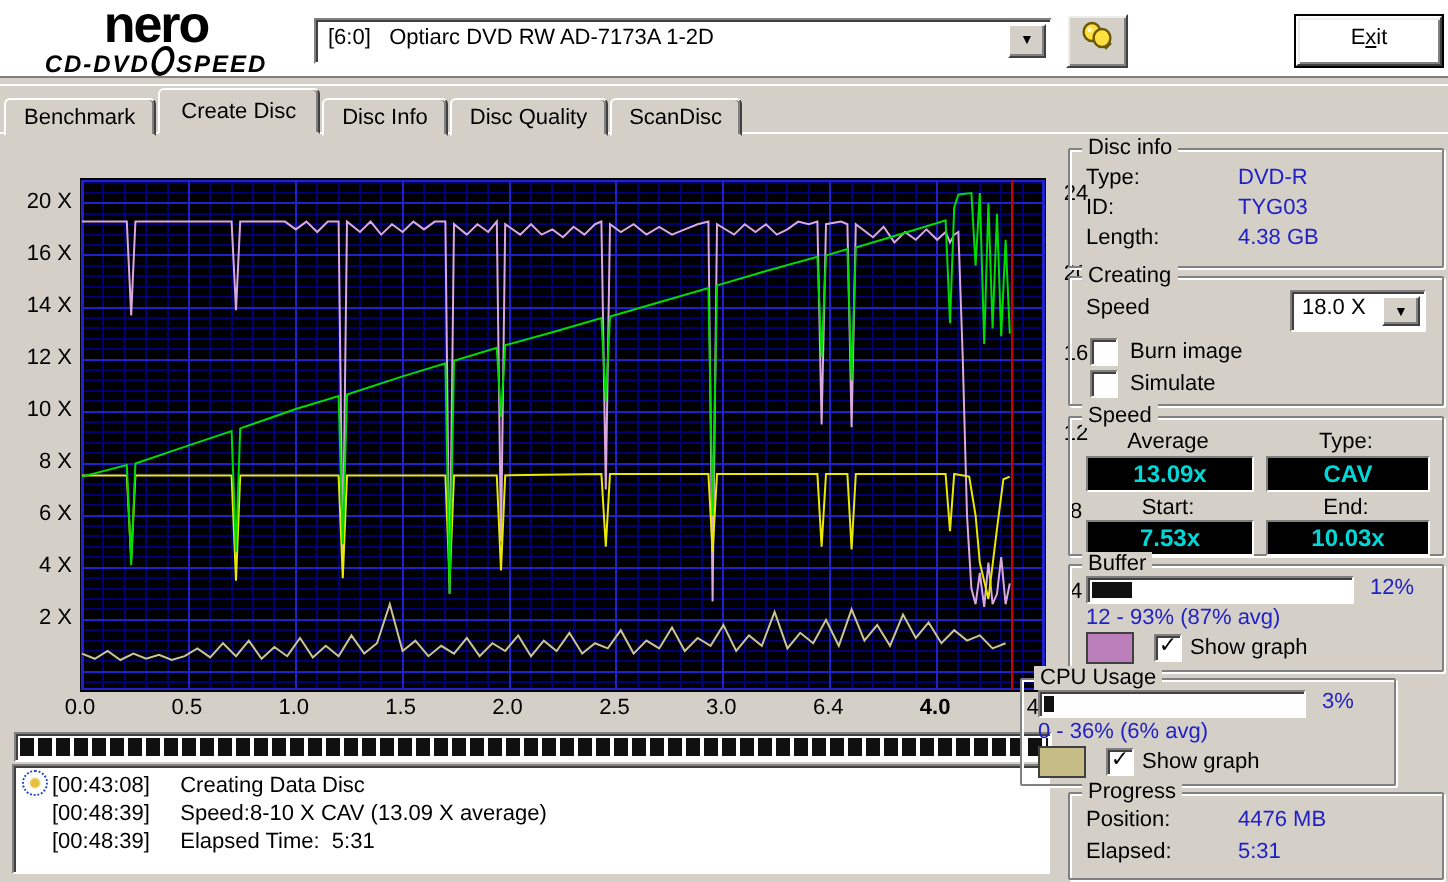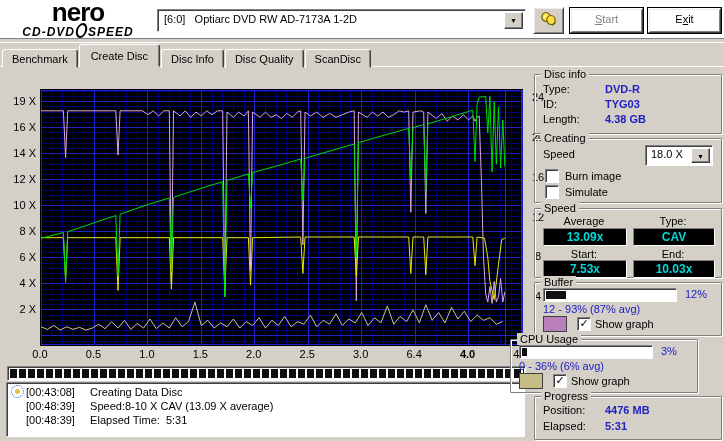--- a/index.html
+++ b/index.html
@@ -70,21 +70,21 @@
   .lcd{background:#000;color:#00d8d8;font-weight:bold;font-size:12px;text-align:center;
       line-height:16px;border:1px solid;border-color:#808080 #fff #fff #808080;height:16px;}
   .cb{position:absolute;width:12px;height:12px;background:#fff;
       border:1px solid;border-color:#808080 #fff #fff #808080;box-shadow:inset 1px 1px 0 #404040;
       font-size:11px;font-weight:bold;line-height:11px;text-align:center;}
   .minibar{position:absolute;height:12px;background:#fff;border:1px solid;
       border-color:#808080 #fff #fff #808080;box-shadow:inset 1px 1px 0 #404040;}
   .minibar .fill{position:absolute;left:2px;top:2px;bottom:2px;background:#101010;}
   .swatch{position:absolute;width:22px;height:14px;border:1px solid #404040;}
   .grp-row-label{position:absolute;left:8px;}
-  .grp-row-value{position:absolute;left:70px;font-weight:bold;}
+  .grp-row-value{position:absolute;left:84px;}
 </style>
 </head>
 <body>
 
 <div id="topbar">
   <div id="logo">
     <div class="l1">nero</div>
     <div class="l2"><span>CD-DVD</span><span class="discglyph"></span><span>SPEED</span></div>
   </div>
   <div id="drive-combo">
@@ -94,35 +94,32 @@
   <div id="options-button" class="hdrbtn raised">
     <svg width="20" height="17" viewBox="0 0 20 17" style="vertical-align:middle">
       <g stroke="#6b5900" stroke-width="1.2" fill="#ffe040">
         <ellipse cx="7" cy="6" rx="4.2" ry="4.5"></ellipse>
         <path d="M9 9 L14 14 l2.5-2.5" fill="none"></path>
         <ellipse cx="12" cy="9" rx="4.2" ry="4.5"></ellipse>
         <circle cx="6" cy="5" r="1.2" fill="#fff7c0" stroke="none"></circle>
       </g>
     </svg>
   </div>
-  <div id="start-button" class="hdrbtn">
-    <span class="inner disabledtxt"><span class="hot">S</span><span>tart</span></span>
-  </div>
   <div id="exit-button" class="hdrbtn">
     <span class="inner"><span>E</span><span class="hot">x</span><span>it</span></span>
   </div>
 </div>
 <div id="divider"></div>
 
 <div id="tabbar"><span class="tab">Benchmark</span><span class="tab active">Create Disc</span><span class="tab">Disc Info</span><span class="tab">Disc Quality</span><span class="tab">ScanDisc</span></div>
 <div id="panel"></div>
 
 <div id="chart-area" style="position:absolute;left:0;top:66px;width:724px;height:375px;">
   <div id="yticks" style="position:absolute;inset:0;">
-      <div class="ytick" style="left: 2px; top: 28.7092px; width: 34px;">19 X</div>
+      <div class="ytick" style="left: 2px; top: 28.7092px; width: 34px;">20 X</div>
       <div class="ytick" style="left: 2px; top: 54.7296px; width: 34px;">16 X</div>
       <div class="ytick" style="left: 2px; top: 80.75px; width: 34px;">14 X</div>
       <div class="ytick" style="left: 2px; top: 106.77px; width: 34px;">12 X</div>
       <div class="ytick" style="left: 2px; top: 132.791px; width: 34px;">10 X</div>
       <div class="ytick" style="left: 2px; top: 158.811px; width: 34px;">8 X</div>
       <div class="ytick" style="left: 2px; top: 184.832px; width: 34px;">6 X</div>
       <div class="ytick" style="left: 2px; top: 210.852px; width: 34px;">4 X</div>
       <div class="ytick" style="left: 2px; top: 236.872px; width: 34px;">2 X</div>
     </div>
   <div id="rticks" style="position:absolute;inset:0;">

